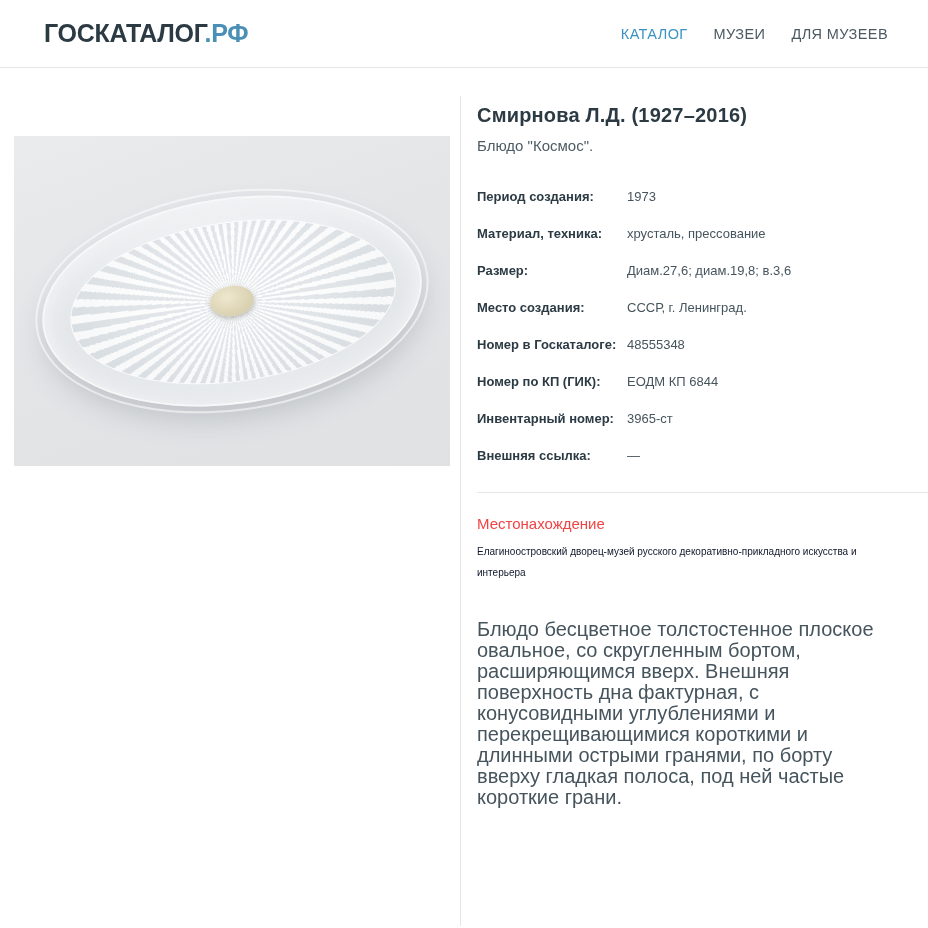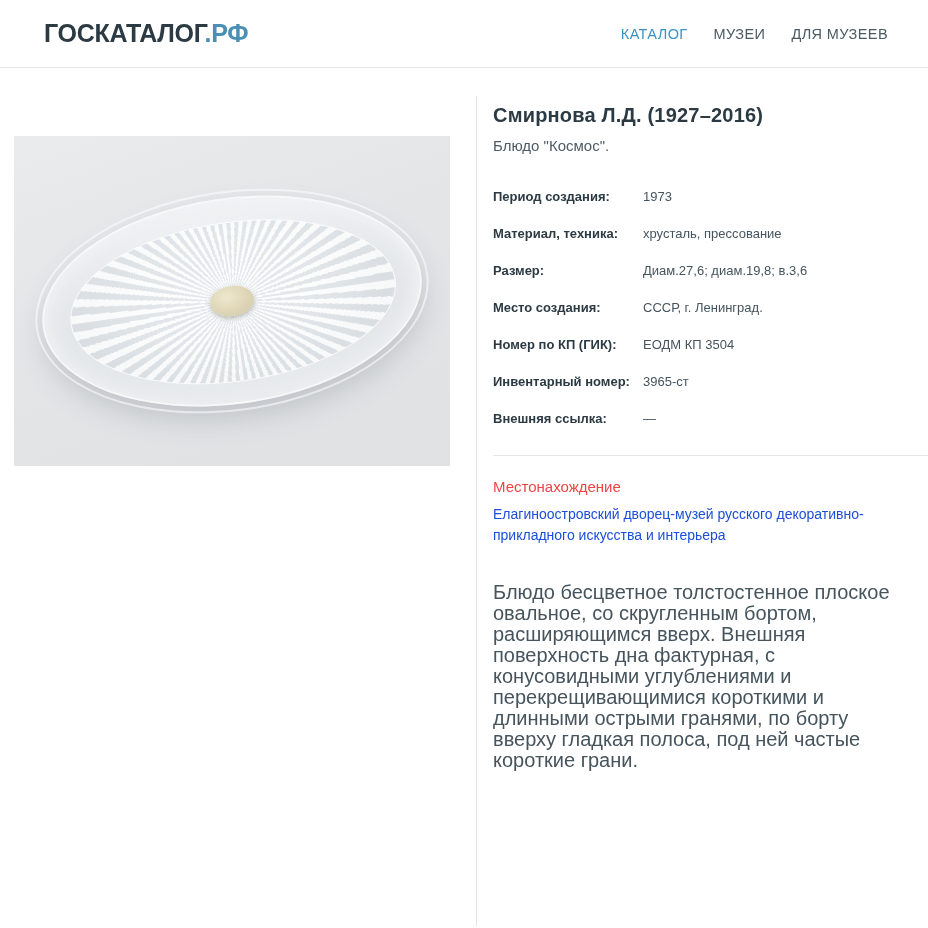--- a/index.html
+++ b/index.html
@@ -123,21 +123,21 @@
     width: 396px; height: 220px;
     border-radius: 50%;
     border: 2px solid rgba(255,255,255,0.55);
     pointer-events: none;
   }
 
   .right-col {
     flex: 1;
     padding-left: 16px;
     border-left: 1px solid #e3e7ea;
-    margin-left: 16px;
+    margin-left: 0;
     min-height: 830px;
   }
 
   .title {
     font-size: 20px;
     font-weight: bold;
     color: #2b3a43;
     margin: 8px 0 0 0;
     letter-spacing: 0.2px;
   }
@@ -176,23 +176,23 @@
 
   .loc-title {
     font-size: 15px;
     font-weight: normal;
     color: #ef4444;
     margin-top: 22px;
   }
   .loc-link {
     display: block;
     margin-top: 9px;
-    font-size: 14px;
+    font-size: 10px;
     line-height: 21px;
-    color: #1d4ed8;
+    color: #0f172a;
     text-decoration: none;
     max-width: 430px;
   }
 
   .description {
     margin-top: 36px;
     font-size: 20px;
     line-height: 21px;
     color: #46545d;
     max-width: 420px;
@@ -240,22 +240,26 @@
         </tr>
         <tr>
           <td class="prop-label">Размер:</td>
           <td class="prop-value">Диам.27,6; диам.19,8; в.3,6</td>
         </tr>
         <tr>
           <td class="prop-label">Место создания:</td>
           <td class="prop-value">СССР, г. Ленинград.</td>
         </tr>
         <tr>
+          <td class="prop-label">Номер в Госкаталоге:</td>
+          <td class="prop-value">48555348</td>
+        </tr>
+        <tr>
           <td class="prop-label">Номер по КП (ГИК):</td>
-          <td class="prop-value">ЕОДМ КП 3504</td>
+          <td class="prop-value">ЕОДМ КП 6844</td>
         </tr>
         <tr>
           <td class="prop-label">Инвентарный номер:</td>
           <td class="prop-value">3965-ст</td>
         </tr>
         <tr>
           <td class="prop-label">Внешняя ссылка:</td>
           <td class="prop-value">—</td>
         </tr>
       </tbody>

